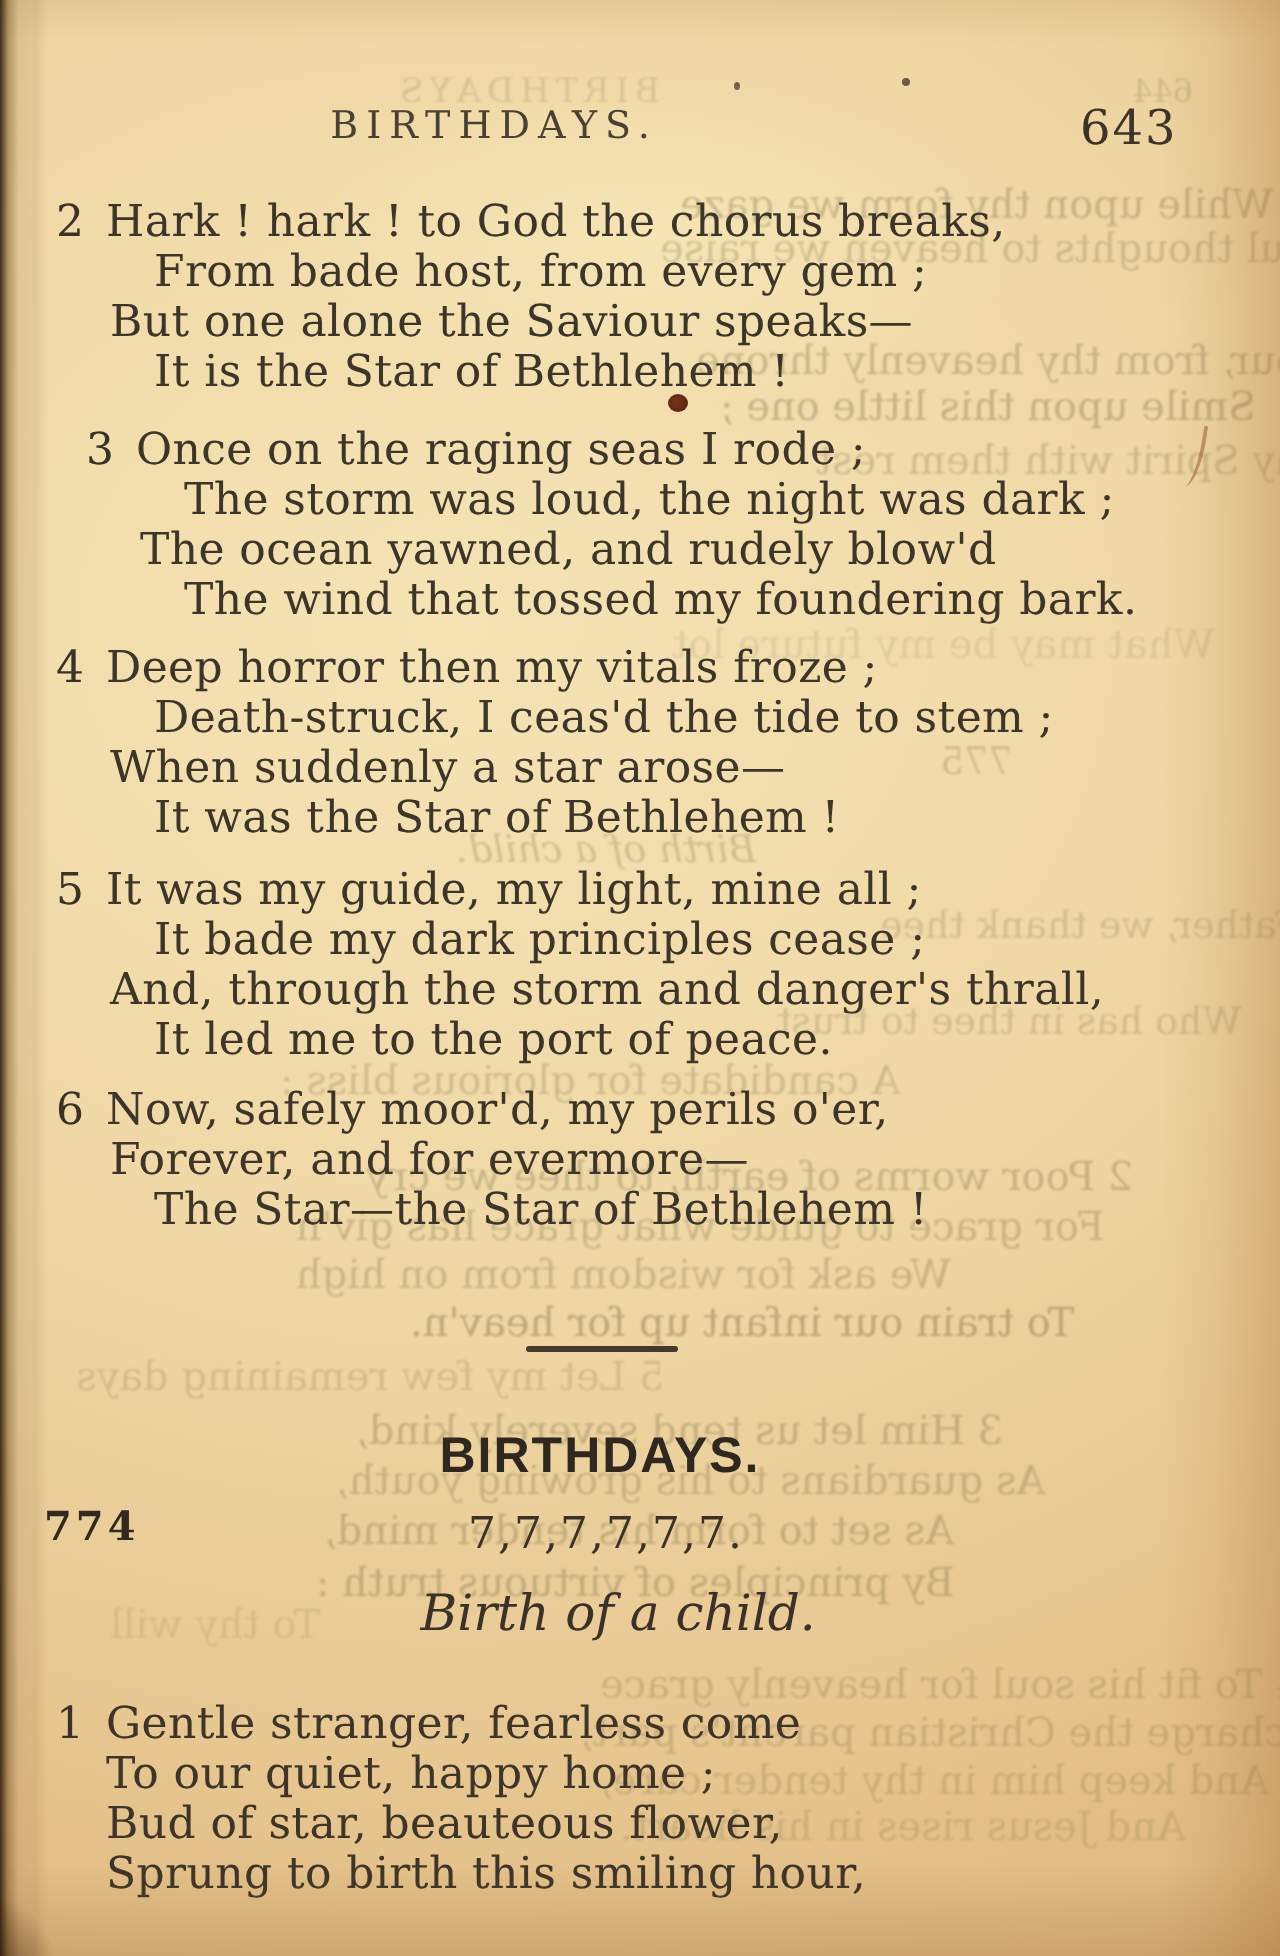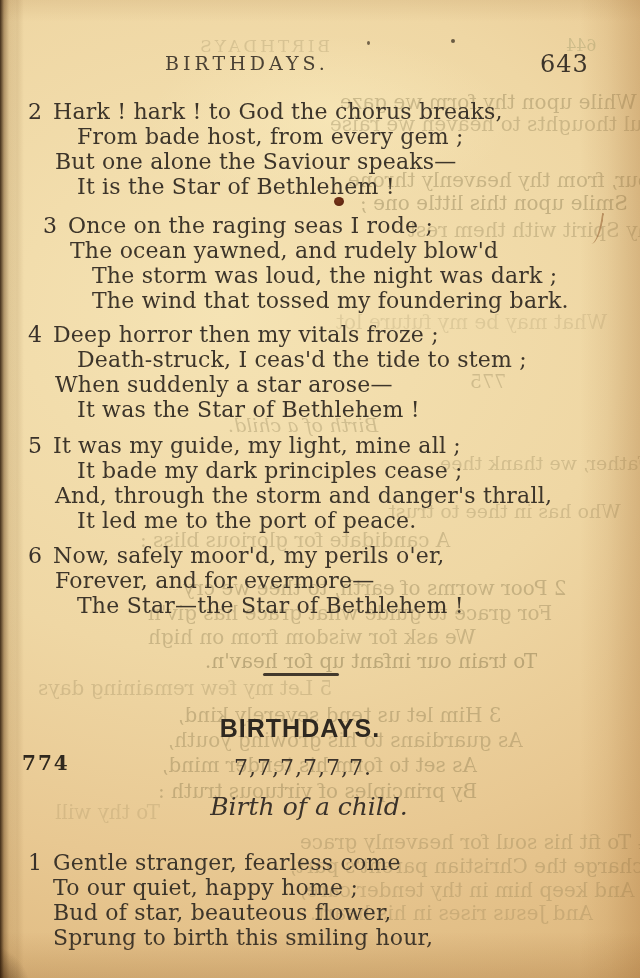--- a/index.html
+++ b/index.html
@@ -97,22 +97,22 @@
 
   <div class="verse ink" style="top:99px;">
     <div class="vline"><span class="vnum">2</span><span>Hark ! hark ! to God the chorus breaks,</span></div>
     <div class="vline in">From bade host, from every gem ;</div>
     <div class="vline fl">But one alone the Saviour speaks—</div>
     <div class="vline in">It is the Star of Bethlehem !</div>
   </div>
 
   <div class="verse ink" style="top:213px;margin-left:15px;">
     <div class="vline"><span class="vnum">3</span><span>Once on the raging seas I rode ;</span></div>
+    <div class="vline in">The storm was loud, the night was dark ;</div>
     <div class="vline fl">The ocean yawned, and rudely blow'd</div>
-    <div class="vline in">The storm was loud, the night was dark ;</div>
     <div class="vline in">The wind that tossed my foundering bark.</div>
   </div>
 
   <div class="verse ink" style="top:322px;">
     <div class="vline"><span class="vnum">4</span><span>Deep horror then my vitals froze ;</span></div>
     <div class="vline in">Death-struck, I ceas'd the tide to stem ;</div>
     <div class="vline fl">When suddenly a star arose—</div>
     <div class="vline in">It was the Star of Bethlehem !</div>
   </div>
 

